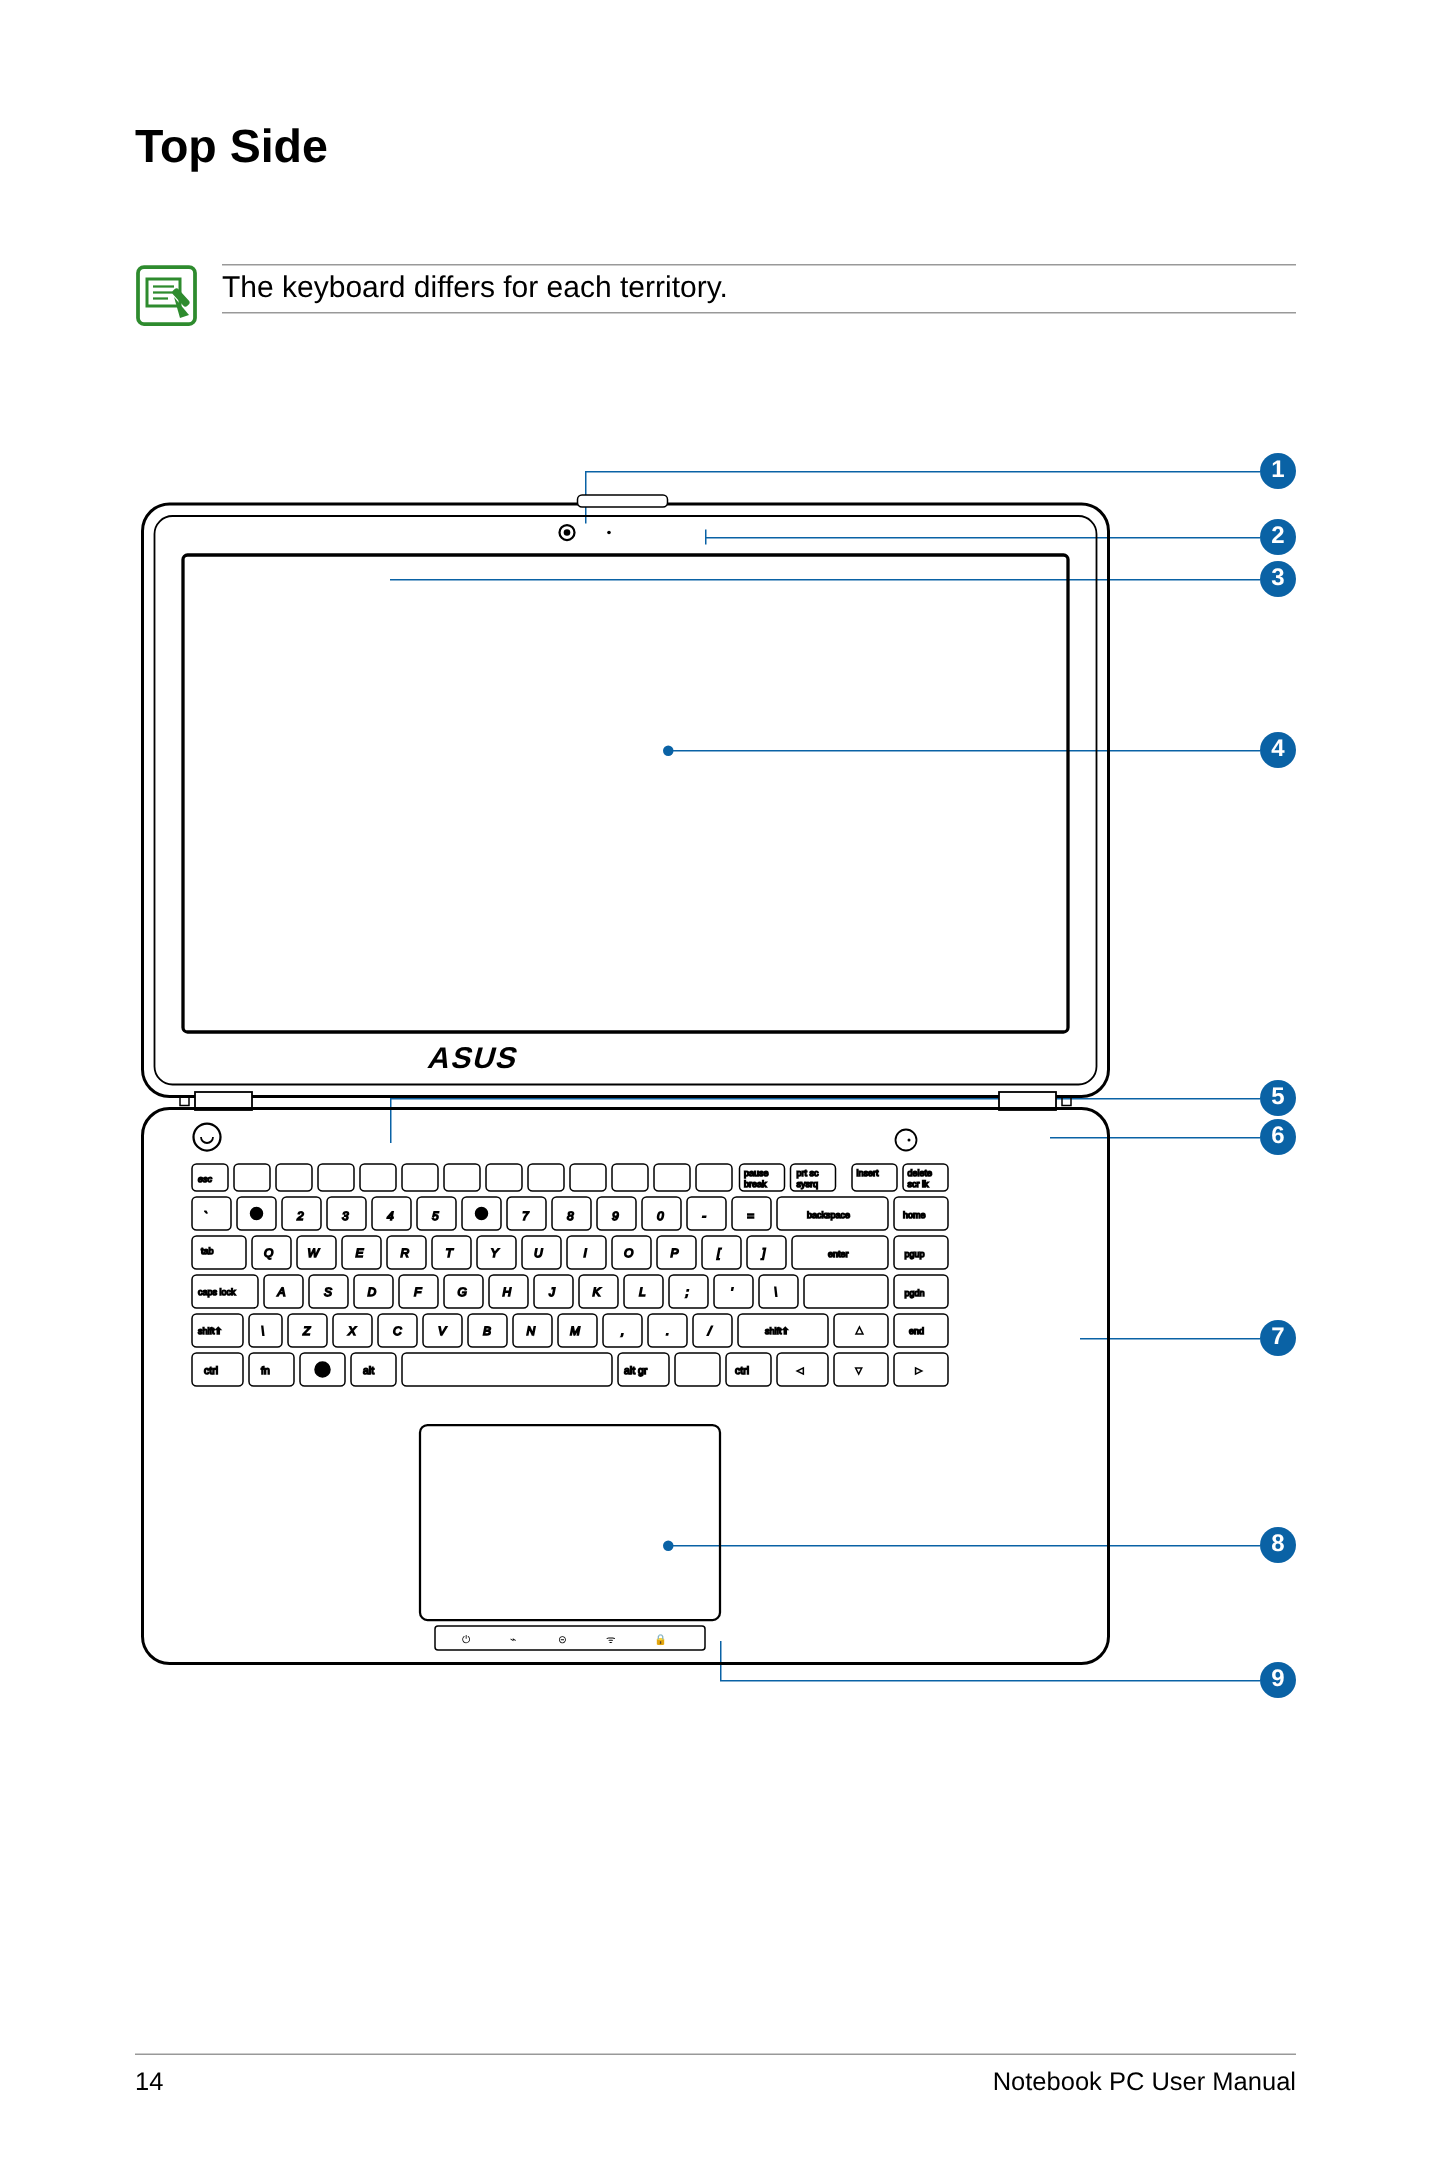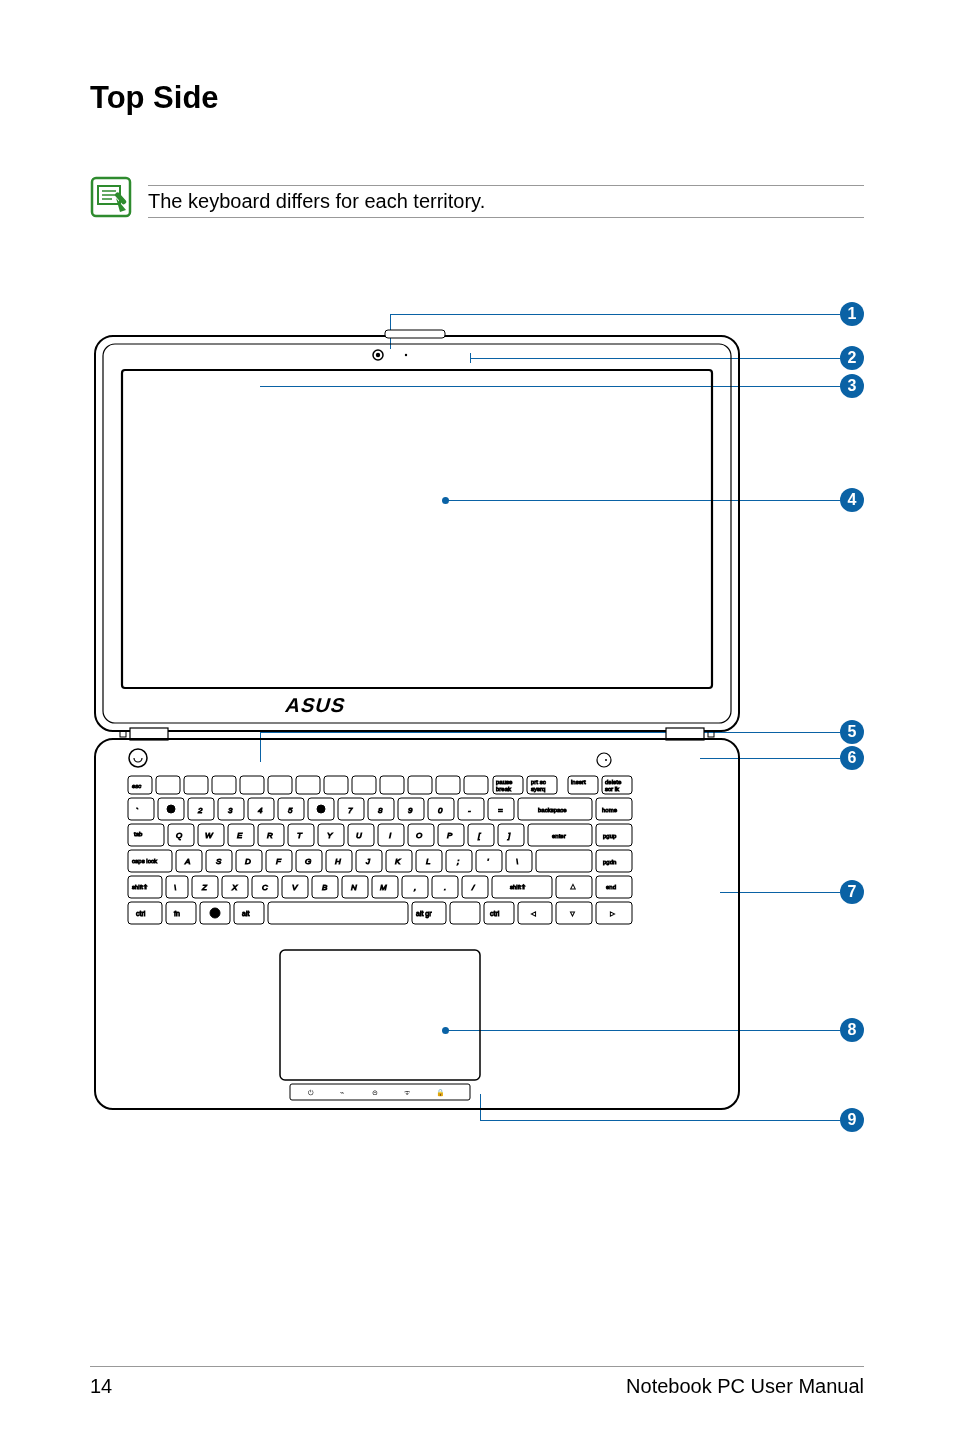--- a/index.html
+++ b/index.html
@@ -15,21 +15,21 @@
       position: relative;
       padding: 80px 90px 40px 90px;
     }
     .page-heading {
       font-size: 31px;
       font-weight: 700;
       margin-bottom: 60px;
     }
     .note-box {
       display: flex;
-      align-items: flex-end;
+      align-items: flex-start;
       gap: 16px;
       margin-bottom: 60px;
     }
     .note-icon {
       width: 42px;
       height: 42px;
       flex: 0 0 auto;
     }
     .note-rule-wrap {
       flex: 1;
@@ -81,21 +81,21 @@
     }
     .footer {
       position: absolute;
       bottom: 40px;
       left: 90px;
       right: 90px;
       border-top: 1px solid #999;
       padding-top: 8px;
       display: flex;
       justify-content: space-between;
-      font-size: 20px;
+      font-size: 17px;
       text-align: center;
     }
   </style>
 </head>
 <body>
 
 <h1 class="page-heading">Top Side</h1>
 
 <div class="note-box">
   <div class="note-icon">

